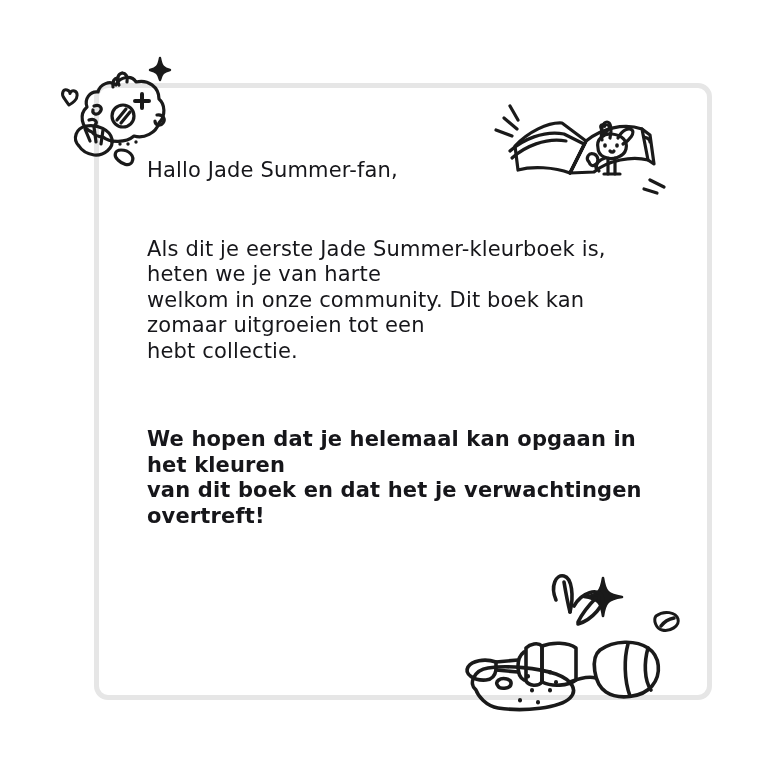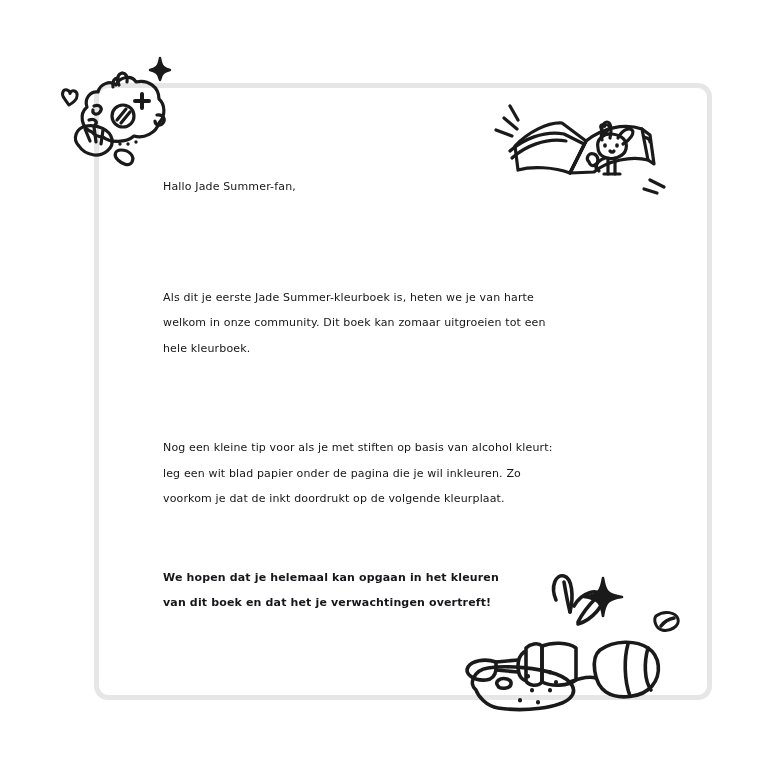--- a/index.html
+++ b/index.html
@@ -31,24 +31,24 @@
 
   
   #letter {
     position: absolute;
     left: 147px;
     top: 158px;
     width: 520px;
     color: #16161a;
   }
   .para {
-    font-size: 11px;
+    font-size: 21px;
     line-height: 25.5px;
     letter-spacing: 0.15px;
-    margin: 16px;
+    margin: 0;
     white-space: pre-line;
   }
   .para.bold { font-weight: bold; }
   .sp-greeting { height: 32px; }
   .sp-normal   { height: 21px; }
 
   
   .doodle {
     position: absolute;
     pointer-events: none;
@@ -251,28 +251,25 @@
 
   <div id="letter">
 
     <p class="para">Hallo Jade Summer-fan,</p>
     <div class="sp-greeting"></div>
 
     <div class="sp-normal"></div>
 
     <p class="para">Als dit je eerste Jade Summer-kleurboek is, heten we je van harte
 welkom in onze community. Dit boek kan zomaar uitgroeien tot een
-hele kleurboek.</p>
-    <div class="sp-normal"></div>
-
-    <div class="sp-normal"></div>
-
-    <p class="para">Nog een kleine tip voor als je met stiften op basis van alcohol kleurt:
-leg een wit blad papier onder de pagina die je wil inkleuren. Zo
-voorkom je dat de inkt doordrukt op de volgende kleurplaat.</p>
+hebt collectie.</p>
+    <div class="sp-normal"></div>
+
+    <div class="sp-normal"></div>
+
     <div class="sp-normal"></div>
 
     <p class="para bold">We hopen dat je helemaal kan opgaan in het kleuren
 van dit boek en dat het je verwachtingen overtreft!</p>
 
   </div>
 
 </div>
 
 </body></html>

